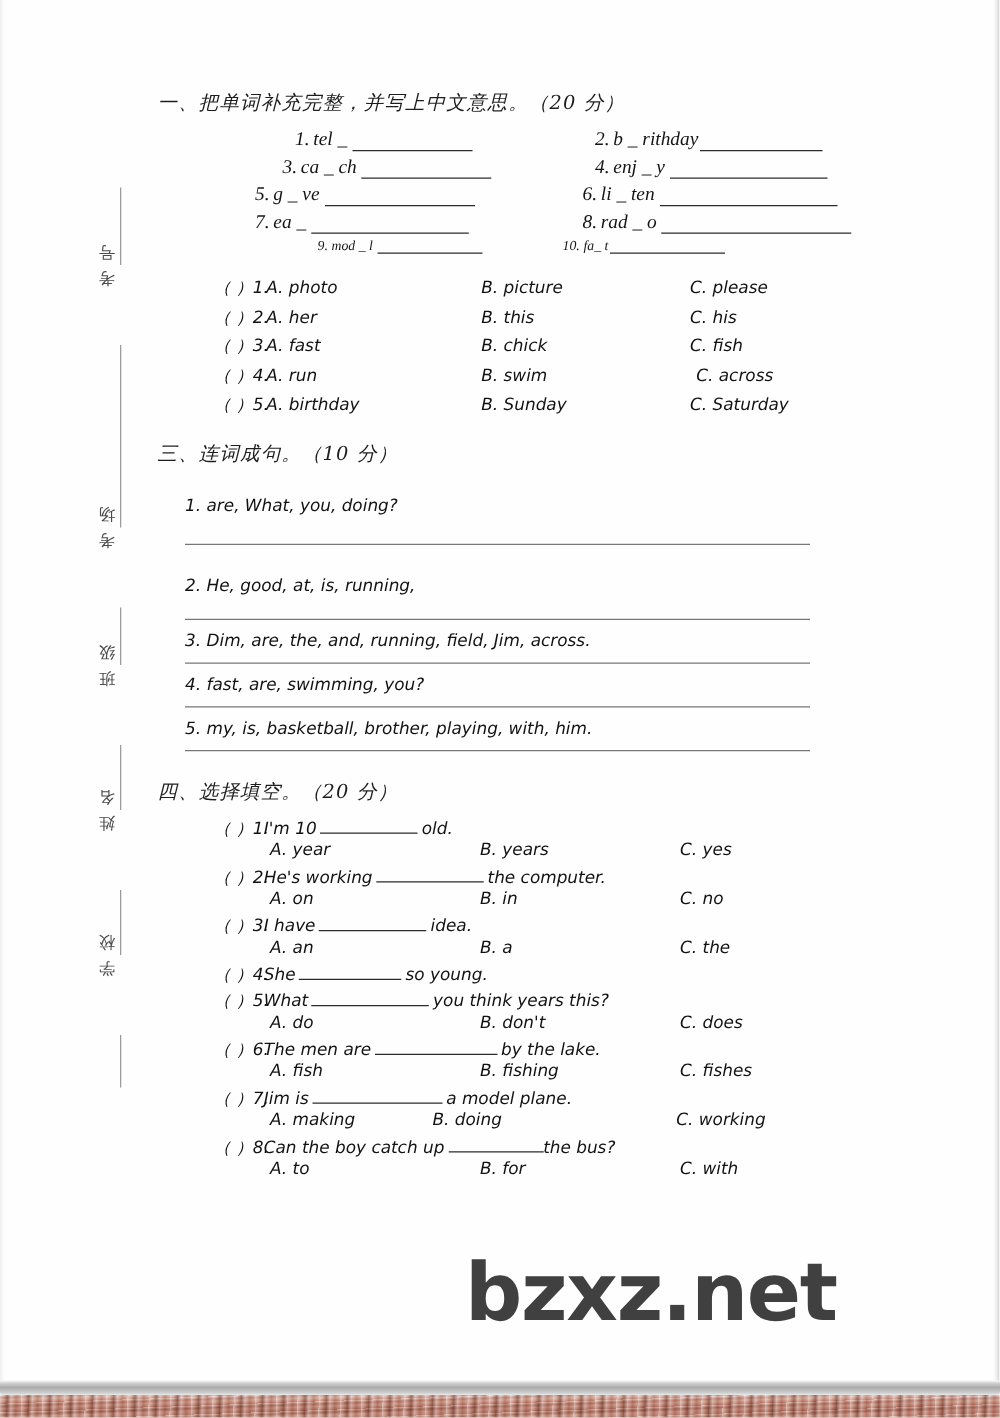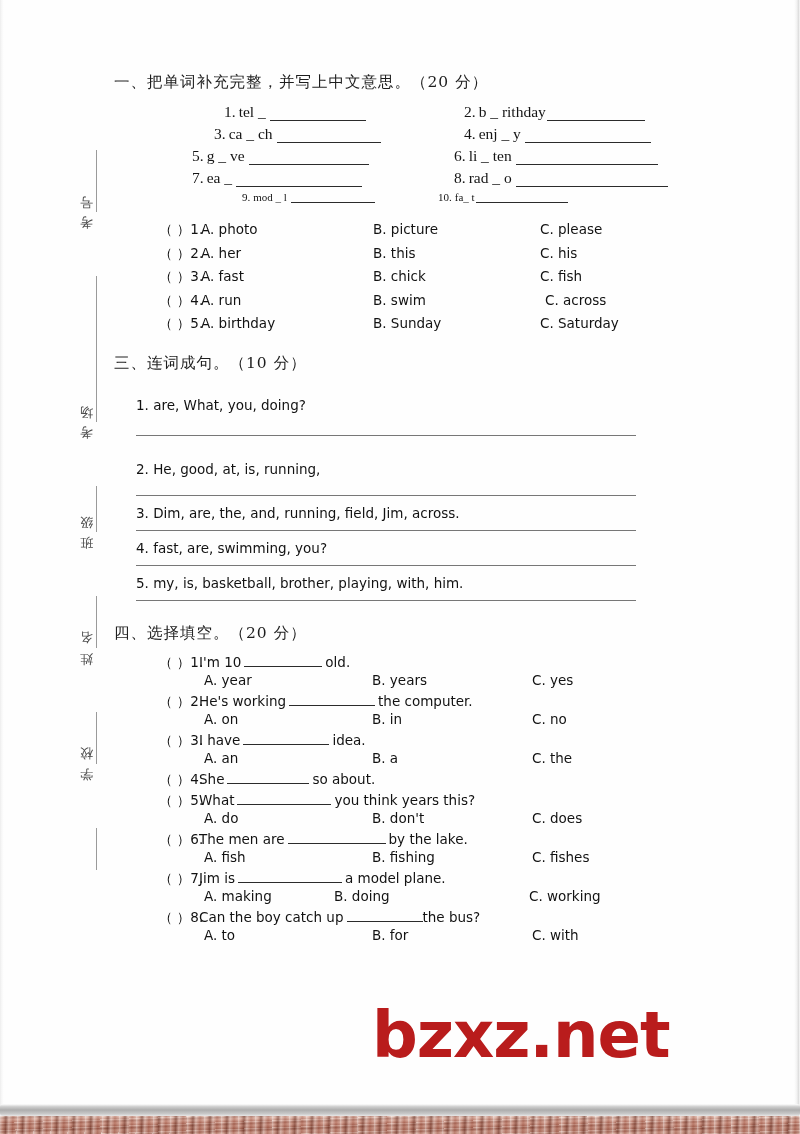--- a/index.html
+++ b/index.html
@@ -67,21 +67,21 @@
 
   
   #watermark {
     position: absolute;
     left: 372px;
     top: 1003px;
     font-family: "DejaVu Sans", sans-serif;
     font-weight: bold;
     font-size: 64px;
     letter-spacing: -1px;
-    color: #b91c1c;
+    color: #404040;
     line-height: 1;
     user-select: none;
     white-space: nowrap;
   }
 
   
   #info-rail {
     position: absolute;
     left: 76px;
     top: 150px;
@@ -105,23 +105,24 @@
     letter-spacing: 3px;
     writing-mode: vertical-rl;
     text-orientation: upright;
     transform: rotate(180deg);
     white-space: nowrap;
   }
 
   
   #content {
     position: absolute;
-    left: 114px;
+    left: 126px;
     top: 72px;
     width: 590px;
+    font-style: italic;
   }
 
   .section-heading {
     font-family: "DejaVu Serif", serif;
     font-size: 15.5px;
     color: #1d1d1d;
     letter-spacing: 1px;
     margin: 0 0 6px 0;
     white-space: nowrap;
   }
@@ -422,21 +423,21 @@
             <span class="q4-b">B. a</span>
             <span class="q4-c">C. the</span>
           </div>
         </div>
 
         <div class="q4-block">
           <div class="q4-stem">
             <span class="q4-paren">（      ）4.</span>
             <span>She</span>
             <span class="q4-blank" style="width:82px;"></span>
-            <span>so about.</span>
+            <span>so young.</span>
           </div>
         </div>
 
         <div class="q4-block">
           <div class="q4-stem">
             <span class="q4-paren">（      ）5.</span>
             <span>What</span>
             <span class="q4-blank" style="width:94px;"></span>
             <span>you think years this?</span>
           </div>

